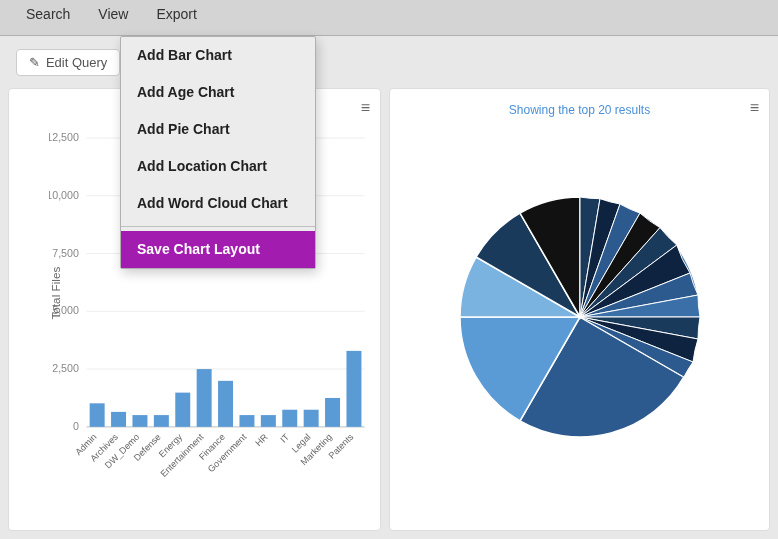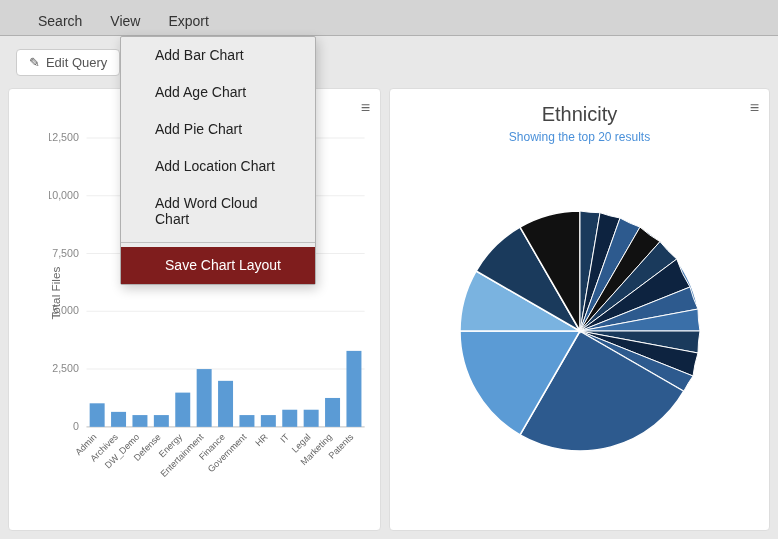--- a/index.html
+++ b/index.html
@@ -8,25 +8,25 @@
       height: 539px;
       background: #e8e8e8;
       font-family: -apple-system, BlinkMacSystemFont, 'Segoe UI', Arial, sans-serif;
       overflow: hidden;
       position: relative;
     }
 
     
     .menubar {
       display: flex;
-      align-items: flex-end;
+      align-items: flex-start;
       background: #d4d4d4;
       height: 36px;
       border-bottom: 1px solid #b0b0b0;
-      padding: 0 24px;
+      padding: 0 12px;
       position: relative;
       z-index: 100;
     }
     .menubar-item {
       padding: 6px 14px;
       font-size: 14px;
       color: #333;
       cursor: pointer;
       border-radius: 4px;
     }
@@ -40,30 +40,30 @@
       top: 36px;
       left: 120px;
       background: #ececec;
       border: 1px solid #b0b0b0;
       border-radius: 2px;
       box-shadow: 2px 4px 12px rgba(0,0,0,0.2);
       width: 196px;
       z-index: 200;
     }
     .dropdown-item {
-      padding: 10px 34px;
+      padding: 10px 16px;
       font-size: 14px;
       color: #222;
       cursor: pointer;
       border-bottom: 1px solid transparent;
+      font-weight: bold;
     }
     .dropdown-item.highlighted {
-      background: #7f1d1d;
+      background: #a21caf;
       color: #fff;
-      text-align: right;
     }
     .dropdown-divider {
       height: 1px;
       background: #c0c0c0;
       margin: 4px 0;
     }
 
     
     .content-area {
       display: flex;
@@ -250,21 +250,20 @@
           <text x="225" y="295" font-size="8.5" fill="#666" text-anchor="end" transform="rotate(-45, 225, 295)">IT</text>
           <text x="245" y="295" font-size="8.5" fill="#666" text-anchor="end" transform="rotate(-45, 245, 295)">Legal</text>
           <text x="265" y="295" font-size="8.5" fill="#666" text-anchor="end" transform="rotate(-45, 265, 295)">Marketing</text>
           <text x="285" y="295" font-size="8.5" fill="#666" text-anchor="end" transform="rotate(-45, 285, 295)">Patents</text>
         </svg>
       </div>
     </div>
 
     <div class="pie-chart-panel">
       <div class="chart-menu-icon">≡</div>
-      <div class="pie-title">Ethnicity</div>
       <div class="pie-subtitle">Showing the top 20 results</div>
       <div class="pie-svg-wrapper">
         <svg width="280" height="280" viewBox="0 0 280 280">
           <g transform="translate(140,140)">
 
             <path d="M0,0 L0,-120 A120,120 0 0,1 103.9,60 Z" fill="#4a7db5" stroke="white" stroke-width="1.5"></path>
 
             <path d="M0,0 L103.9,60 A120,120 0 0,1 -60,103.9 Z" fill="#2d5a8e" stroke="white" stroke-width="1.5"></path>
 
             <path d="M0,0 L-60,103.9 A120,120 0 0,1 -120,0 Z" fill="#5b9bd5" stroke="white" stroke-width="1.5"></path>

